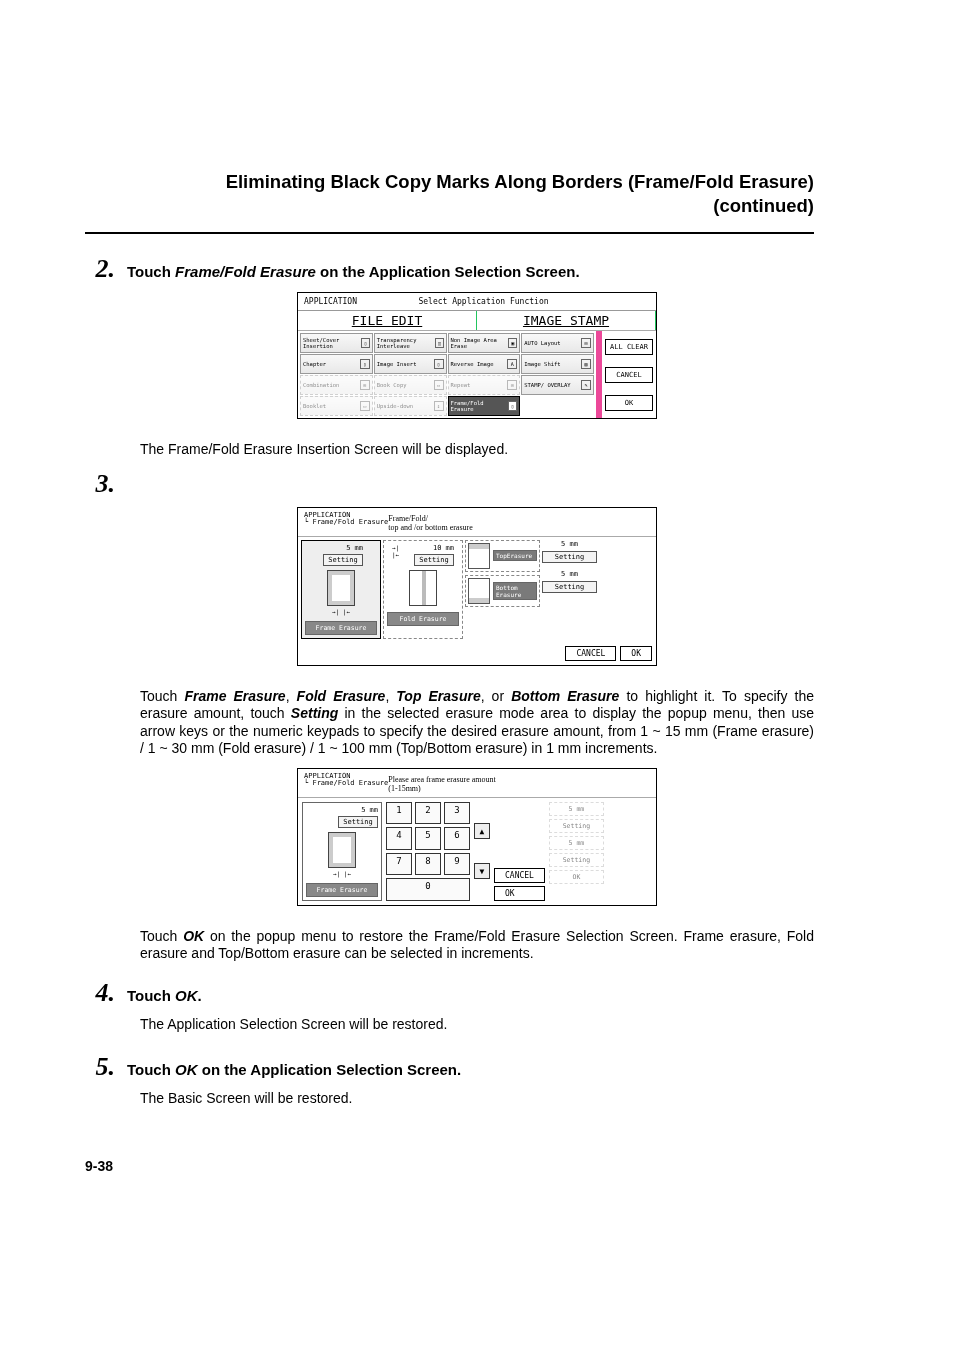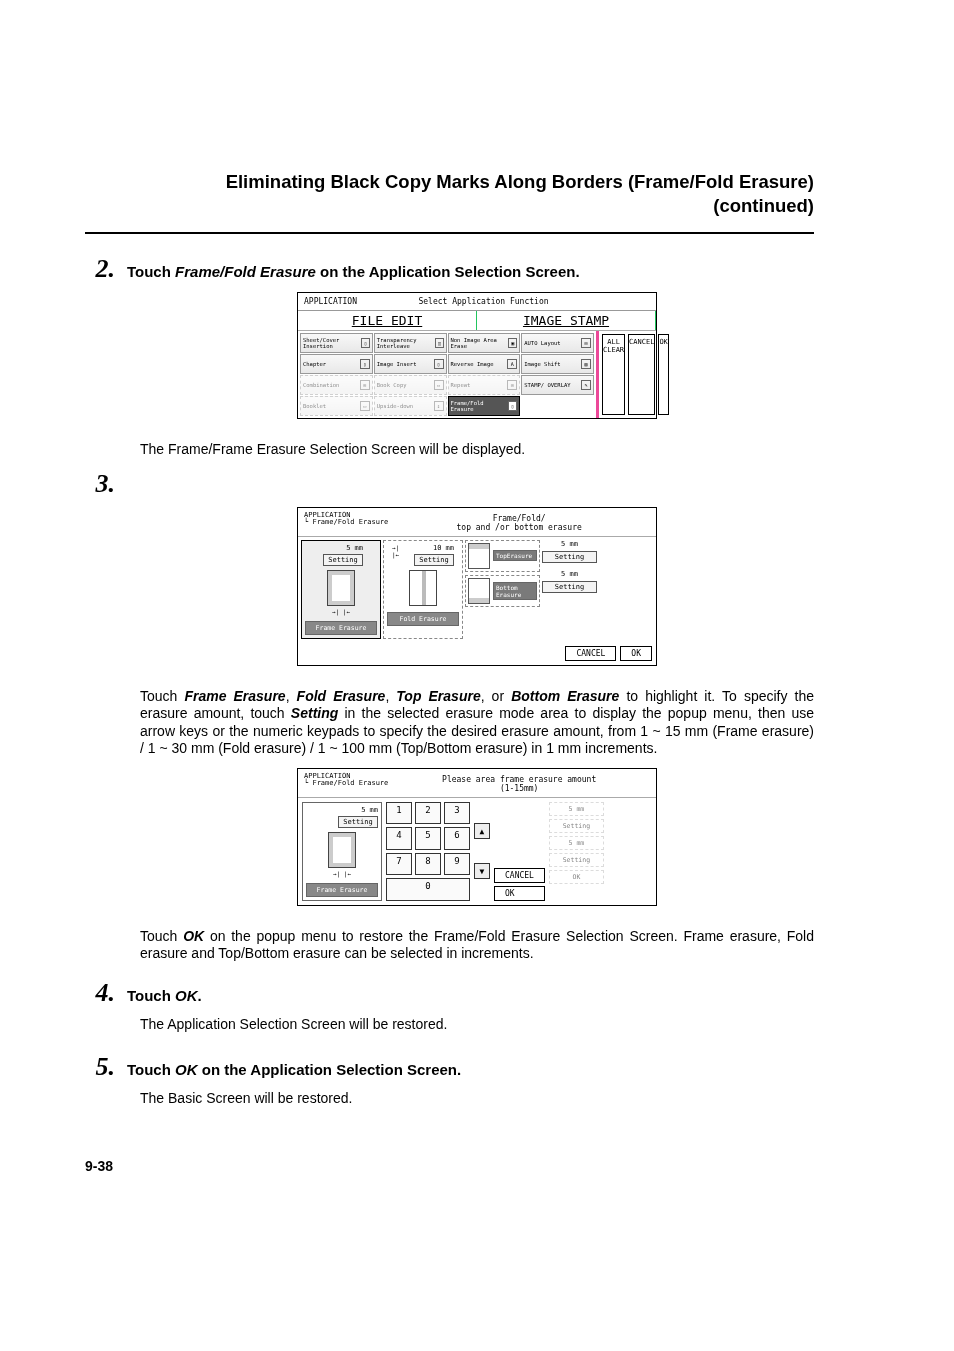--- a/index.html
+++ b/index.html
@@ -107,42 +107,42 @@
     .cell-icon {
       width: 10px; height: 10px;
       border: 1px solid #666;
       font-size: 5px;
       display: inline-flex;
       align-items: center;
       justify-content: center;
     }
     .ss1-side {
       width: 60px;
-      border-left: 3px solid #ec4899;
-      display: flex;
-      flex-direction: row;
+      border-left: 6px solid #ec4899;
+      display: flex;
+      flex-direction: column;
       justify-content: space-around;
       padding: 3px;
       gap: 3px;
     }
     .side-btn {
       border: 1px solid #000;
       text-align: center;
       padding: 3px 0;
       font-size: 7px;
       background: #fff;
     }
 
     
     .ss2 .ss-header {
       align-items: flex-start;
       padding: 4px 6px 4px;
       border-bottom: 1px solid #aaa;
     }
-    .ss2-title-area { flex: 1; text-align: center; margin-top:2px; }
+    .ss2-title-area { flex: 1; text-align: left; margin-top:2px;font-family:Liberation Serif, serif; }
     .ss2-body { display: flex; gap: 2px; padding: 3px; }
     .ss2-panel {
       border: 1px dashed #888;
       padding: 3px;
       display: flex;
       flex-direction: column;
       align-items: center;
     }
     .ss2-panel.sel { border: 1px solid #000; background: #eee; }
     .ss2-value-row { display: flex; flex-direction: column; gap: 2px; align-items: flex-end; width: 100%; }
@@ -338,21 +338,21 @@
       <div></div>
     </div>
     <div class="ss1-side">
       <div class="side-btn">ALL CLEAR</div>
       <div class="side-btn">CANCEL</div>
       <div class="side-btn">OK</div>
     </div>
   </div>
 </div>
 
-<div class="body-text">The Frame/Frame Erasure Selection Screen will be displayed.</div>
+<div class="body-text">The Frame/Fold Erasure Insertion Screen will be displayed.</div>
 
 <div class="step">
   <div class="step-num">3.</div>
 </div>
 
 <div class="screenshot ss2">
   <div class="ss-header">
     <div class="ss-breadcrumb">
       <span>APPLICATION</span><br>
       └ <span>Frame/Fold Erasure</span>

